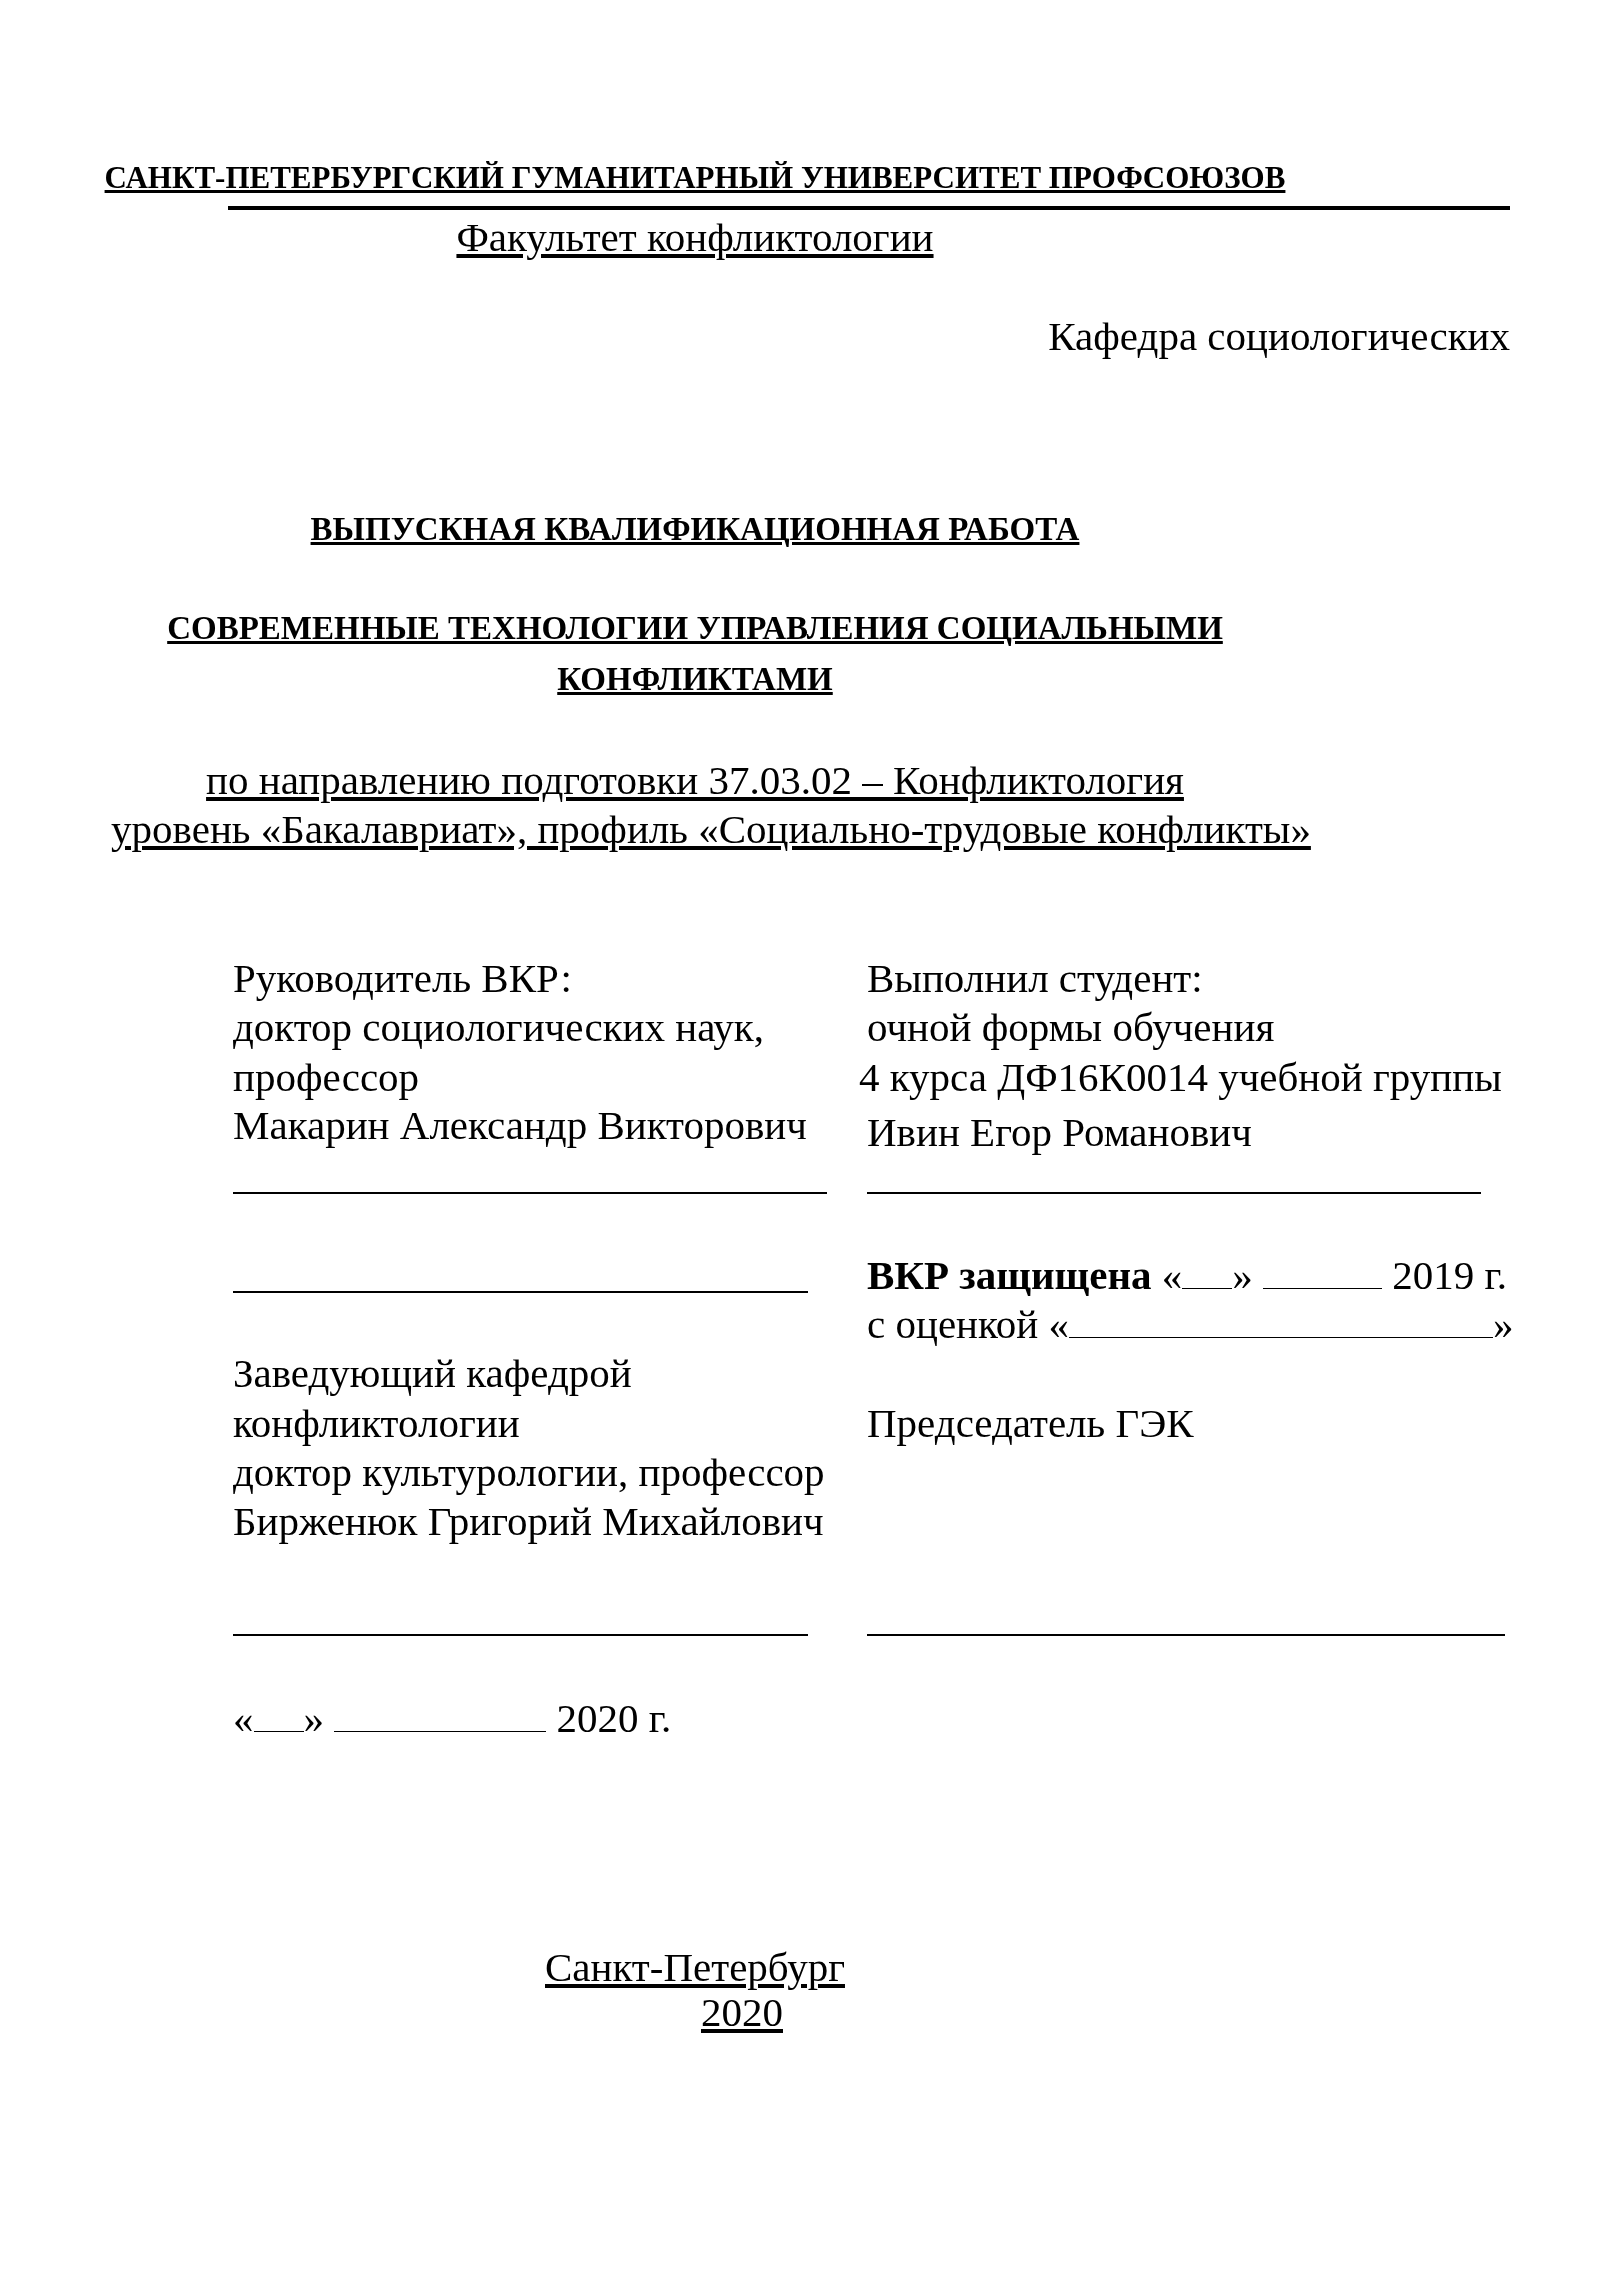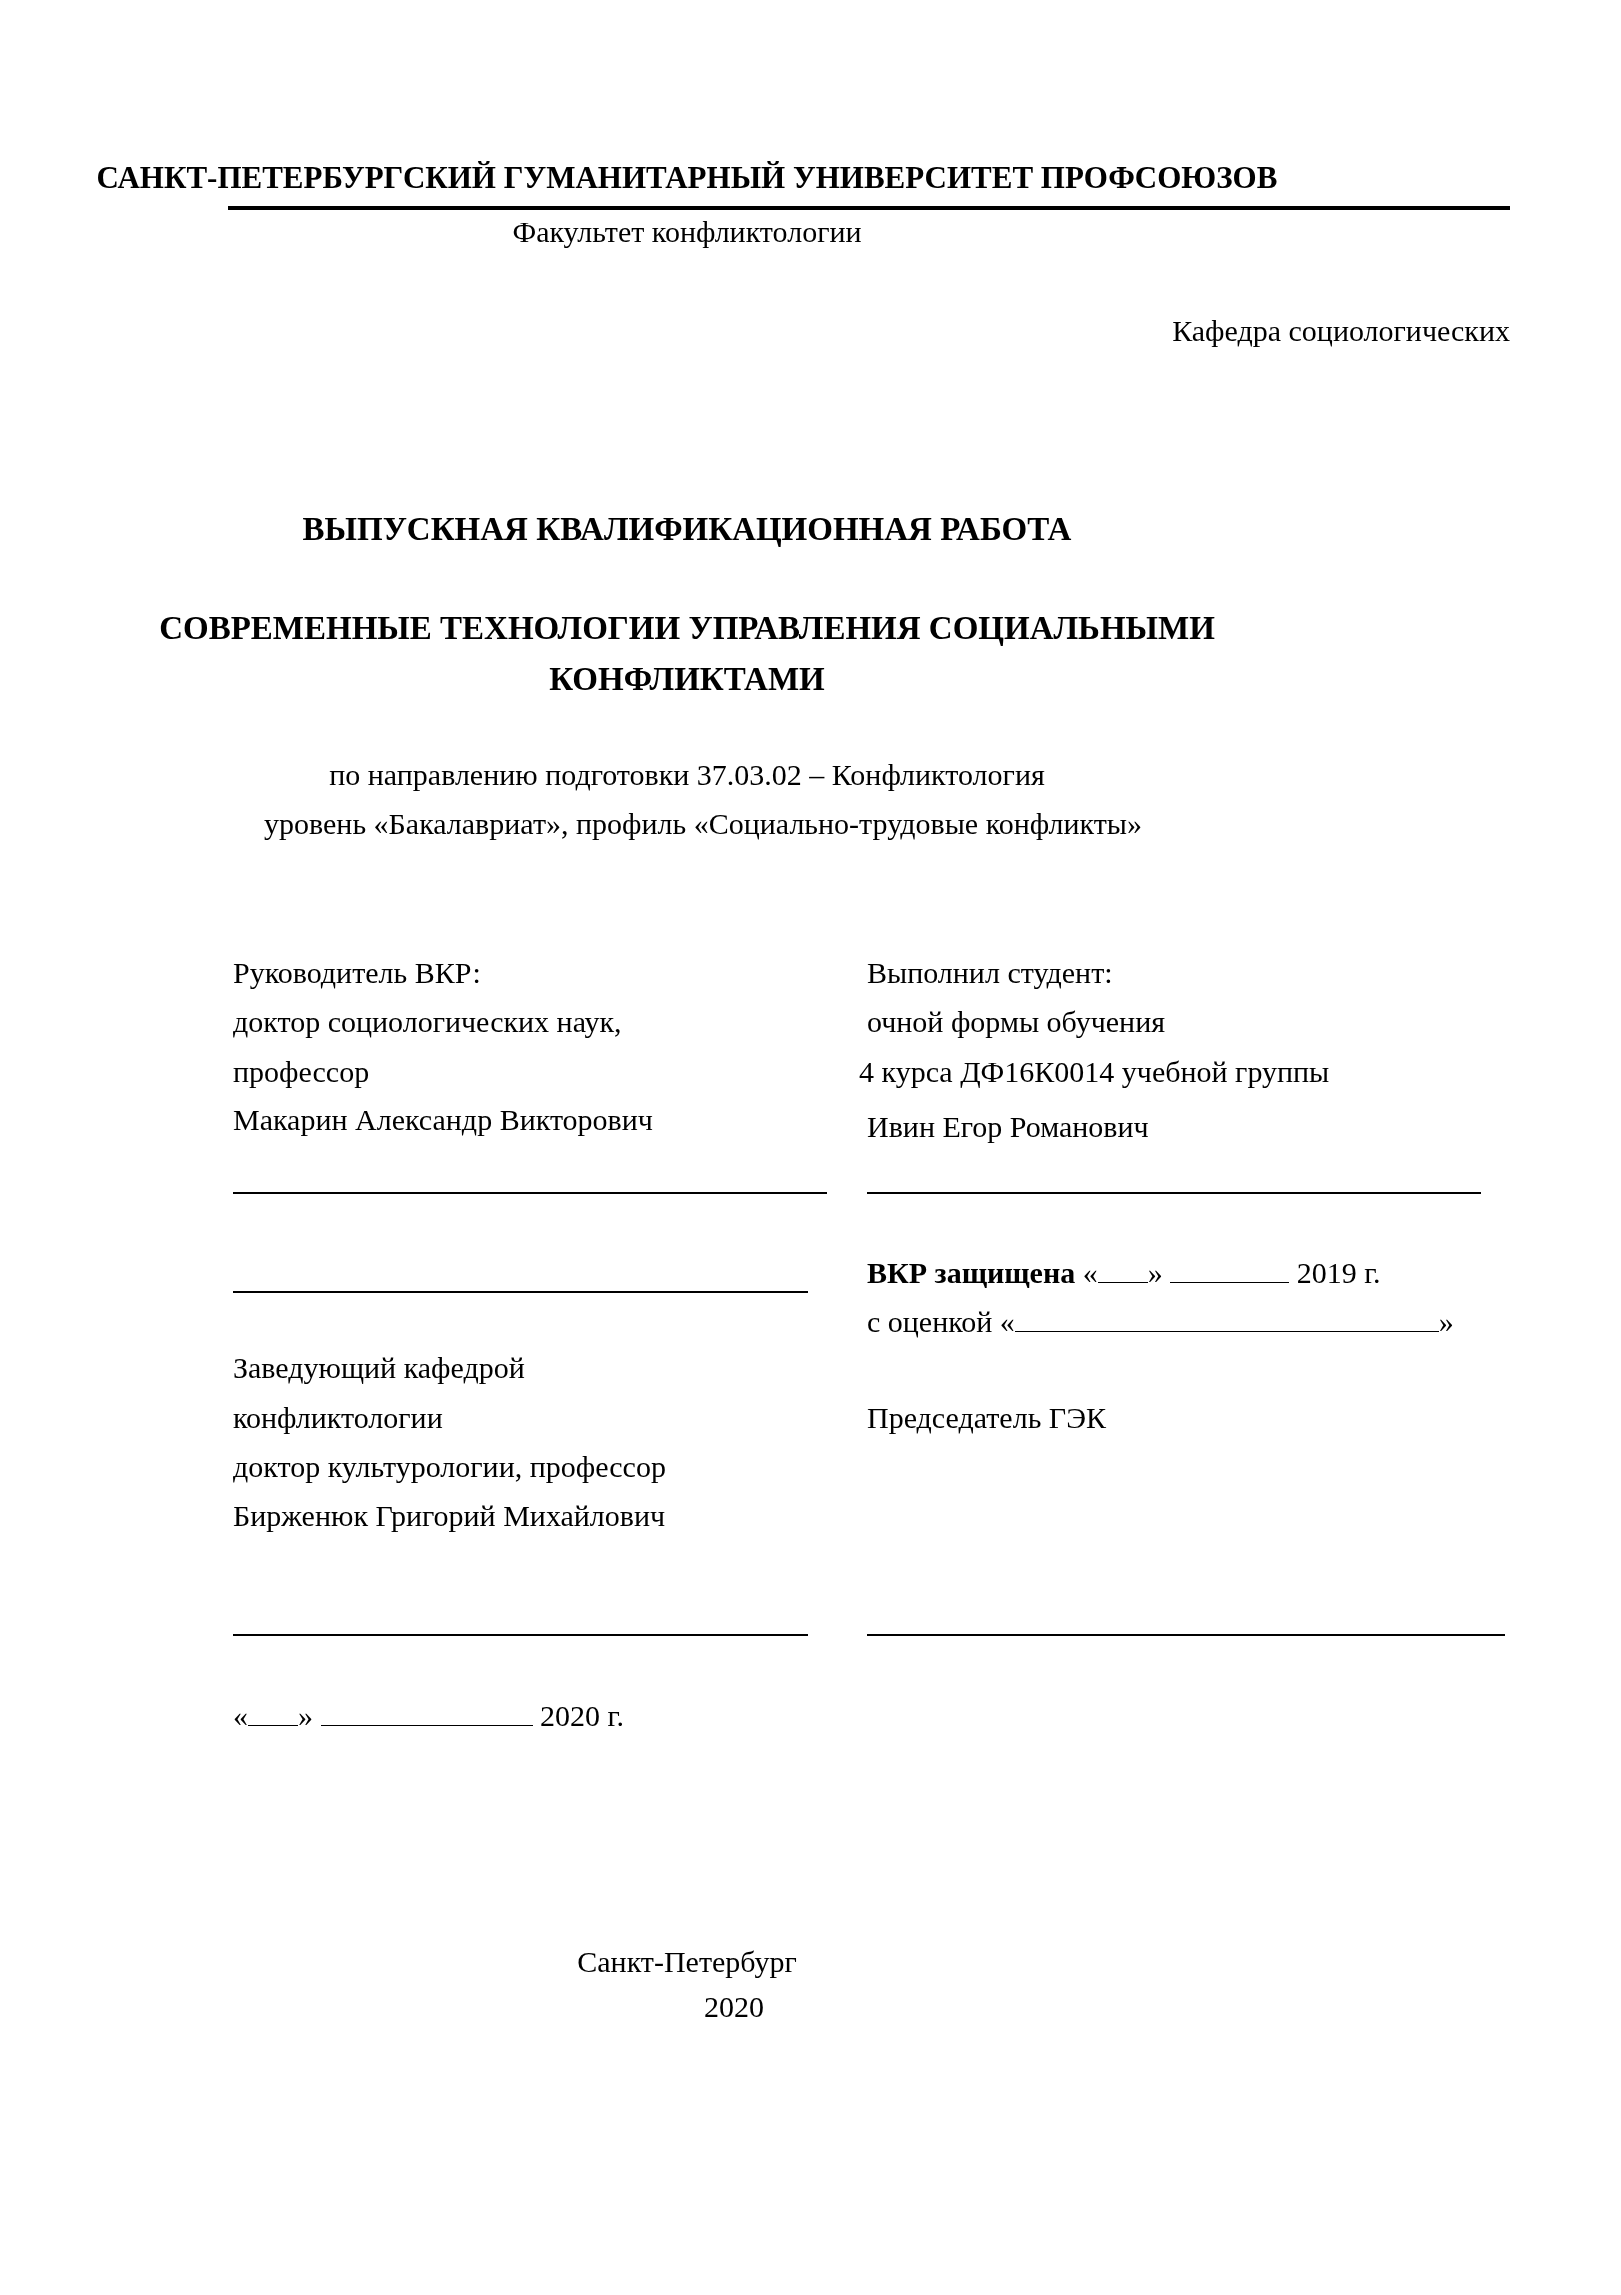--- a/index.html
+++ b/index.html
@@ -1,22 +1,22 @@
 <!DOCTYPE html>
 <html style="font-size:12.6px"><head>
 <meta charset="utf-8">
 <style>
   html, body { margin: 0; padding: 0; background: #ffffff; }
   body {
     width: 1622px; height: 2295px; position: relative; overflow: hidden;
     font-family: "Liberation Serif", "DejaVu Serif", serif; color: #000;
   }
-  .t { position: absolute; white-space: nowrap; line-height: 1; font-size: 30px; }
+  .t { position: absolute; white-space: nowrap; line-height: 1; font-size: 41px; }
   .b { font-weight: bold; }
-  .center { left: 0; width: 1374px; text-align: center; }
+  .center { left: 8px; width: 1374px; text-align: center; text-decoration: underline; }
   .rule { position: absolute; background: #000; }
   .uline { position: absolute; height: 1.6px; background: #000; }
   .blank { display: inline-block; border-bottom: 1.6px solid #000; height: 27px; vertical-align: baseline; }
 </style>
 </head>
 <body>
 
 <div class="t b center" style="top:162px; font-size:31px;">САНКТ-ПЕТЕРБУРГСКИЙ ГУМАНИТАРНЫЙ УНИВЕРСИТЕТ ПРОФСОЮЗОВ</div>
 <div class="rule" style="left:228px; width:1282px; top:206px; height:3.9px;"></div>
 <div class="t center" style="top:217px;">Факультет конфликтологии</div>

